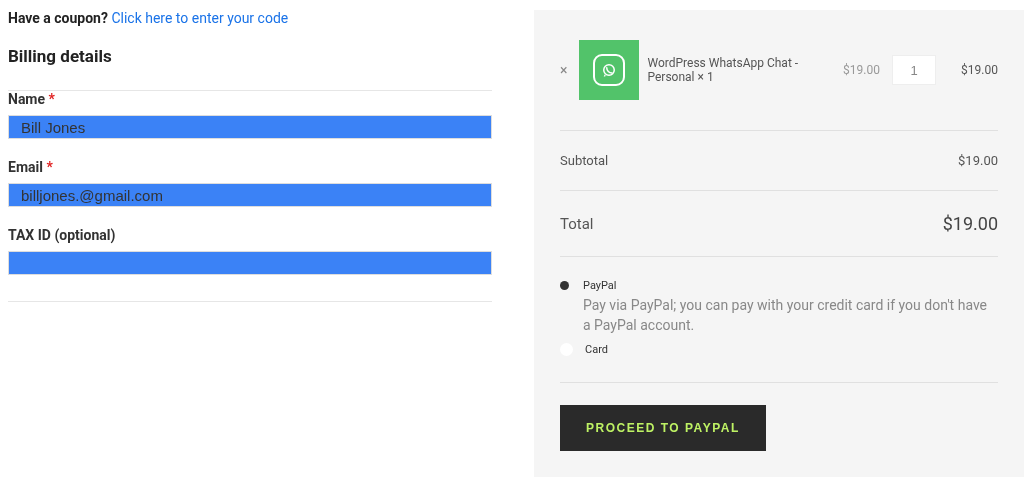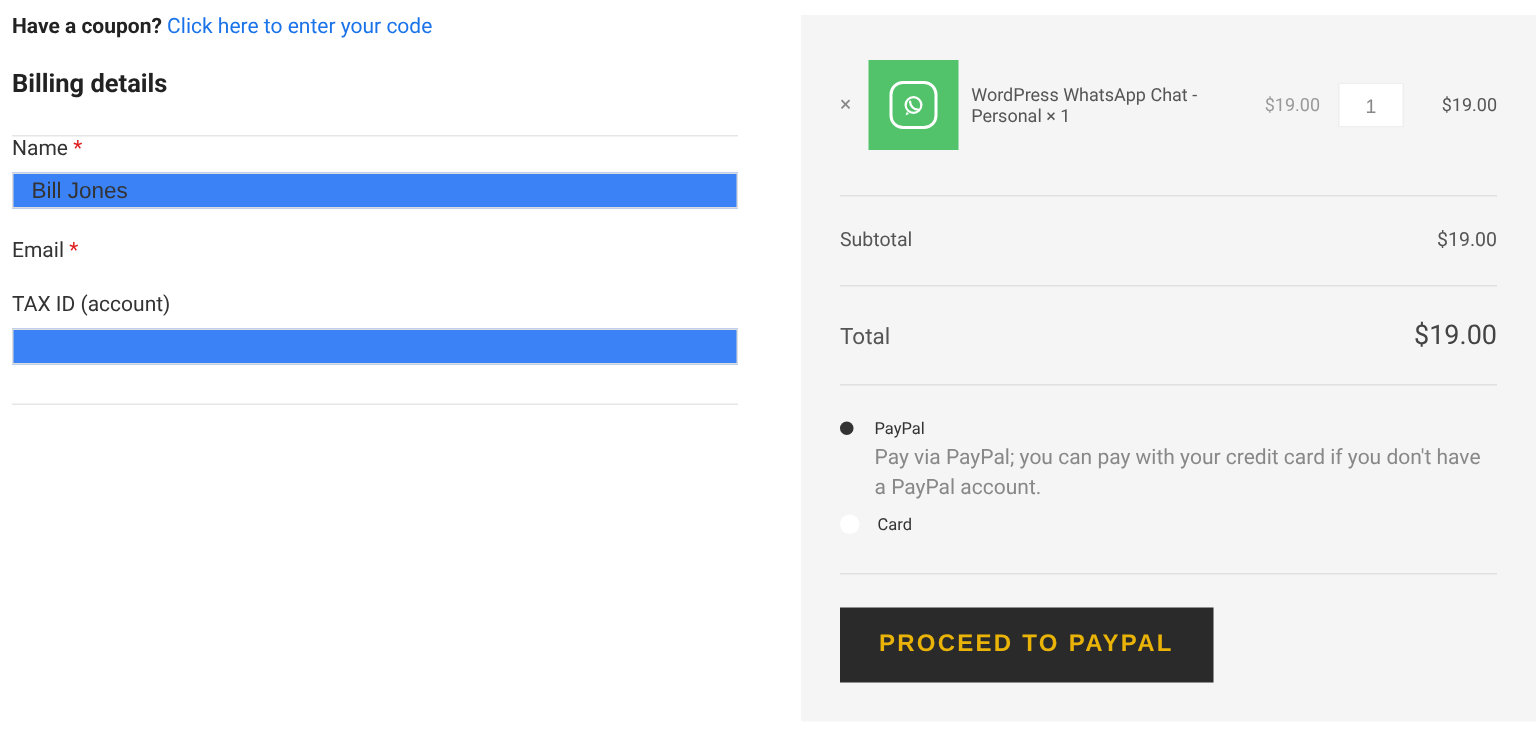--- a/index.html
+++ b/index.html
@@ -42,20 +42,21 @@
       padding-bottom: 24px;
       border-bottom: 1px solid #e6e6e6;
     }
     .field-group {
       margin-bottom: 20px;
     }
     .field-label {
       color: #333;
       margin-bottom: 8px;
       display: block;
+      font-weight: bold;
     }
     .required {
       color: #e02020;
     }
     .text-input {
       width: 100%;
       height: 24px;
       padding: 8px 12px;
       border: 1px solid #ddd;
       background: #3b82f6;
@@ -177,24 +178,24 @@
     .pay-desc {
       font-size: 14px;
       color: #888;
       margin-left: 23px;
       margin-bottom: 8px;
       line-height: 1.4;
     }
     .proceed-btn {
       margin-top: 22px;
       background: #2a2a2a;
-      color: #eab308;
+      color: #bef264;
       border: none;
       padding: 16px 26px;
-      font-size: 16px;
+      font-size: 12px;
       font-weight: 700;
       letter-spacing: 1.5px;
       cursor: pointer;
     }
   </style>
 </head>
 <body>
 
 <div class="container">
 
@@ -213,24 +214,25 @@
         <span class="required">*</span>
       </label>
       <input type="text" class="text-input" value="Bill Jones" style="">
     </div>
 
     <div class="field-group">
       <label class="field-label">
         <span>Email</span>
         <span class="required">*</span>
       </label>
+      <input type="text" class="text-input" value="billjones.@gmail.com" style="">
     </div>
 
     <div class="field-group">
-      <label class="field-label">TAX ID (account)</label>
+      <label class="field-label">TAX ID (optional)</label>
       <input type="text" class="text-input" value="" style="">
     </div>
 
     <div class="tax-divider"></div>
   </div>
 
   <div class="right-col">
     <div class="cart-row">
       <span class="remove-x">×</span>
       <div class="prod-thumb">

